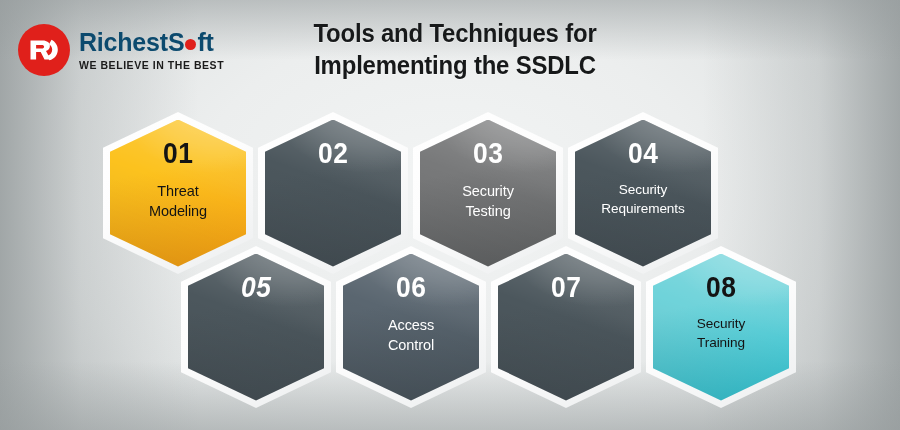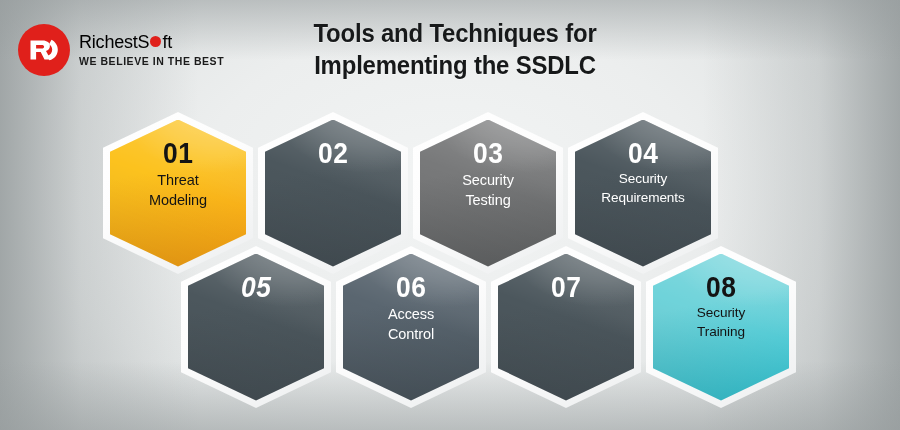--- a/index.html
+++ b/index.html
@@ -46,21 +46,21 @@
     display:flex; align-items:center; gap:9px;
   }
   .logo-mark {
     width:52px; height:52px; border-radius:50%;
     background:#e0201b;
     position:relative; flex:none;
   }
   .logo-mark svg { position:absolute; left:0; top:0; }
   .logo-text { display:flex; flex-direction:column; line-height:1; }
   .logo-name {
-    font-size:18px; font-weight:400; color:#000000;
+    font-size:25px; font-weight:700; color:#0c4a6e;
     letter-spacing:-0.2px; white-space:nowrap;
     display:flex; align-items:baseline;
   }
   .logo-dot {
     display:inline-block; width:11px; height:11px; border-radius:50%;
     background:#e0201b; margin:0 1px; position:relative; top:-1px;
   }
   .logo-tag {
     font-size:10.5px; font-weight:700; color:#1b1b1b;
     letter-spacing:0.55px; margin-top:5px; white-space:nowrap;
@@ -106,21 +106,21 @@
     display:flex; flex-direction:column; align-items:center;
     pointer-events:none;
   }
   .hex-num {
     font-family:"Liberation Sans Narrow","Liberation Sans", sans-serif;
     font-size:30px; font-weight:700; line-height:1;
     margin-top:26px; letter-spacing:0.5px;
     transform:scaleX(0.88);
   }
   .hex-label {
-    margin-top:2px; width:134px; text-align:center;
+    margin-top:13px; width:134px; text-align:center;
     font-size:14.5px; font-weight:400; line-height:1.38;
     letter-spacing:-0.1px;
   }
   .hex-label.sm { font-size:13.6px; }
 
   
   .t-light .hex-num, .t-light .hex-label { color:#ffffff; }
   .t-dark  .hex-num, .t-dark  .hex-label { color:#141414; }
 </style>
 </head>

